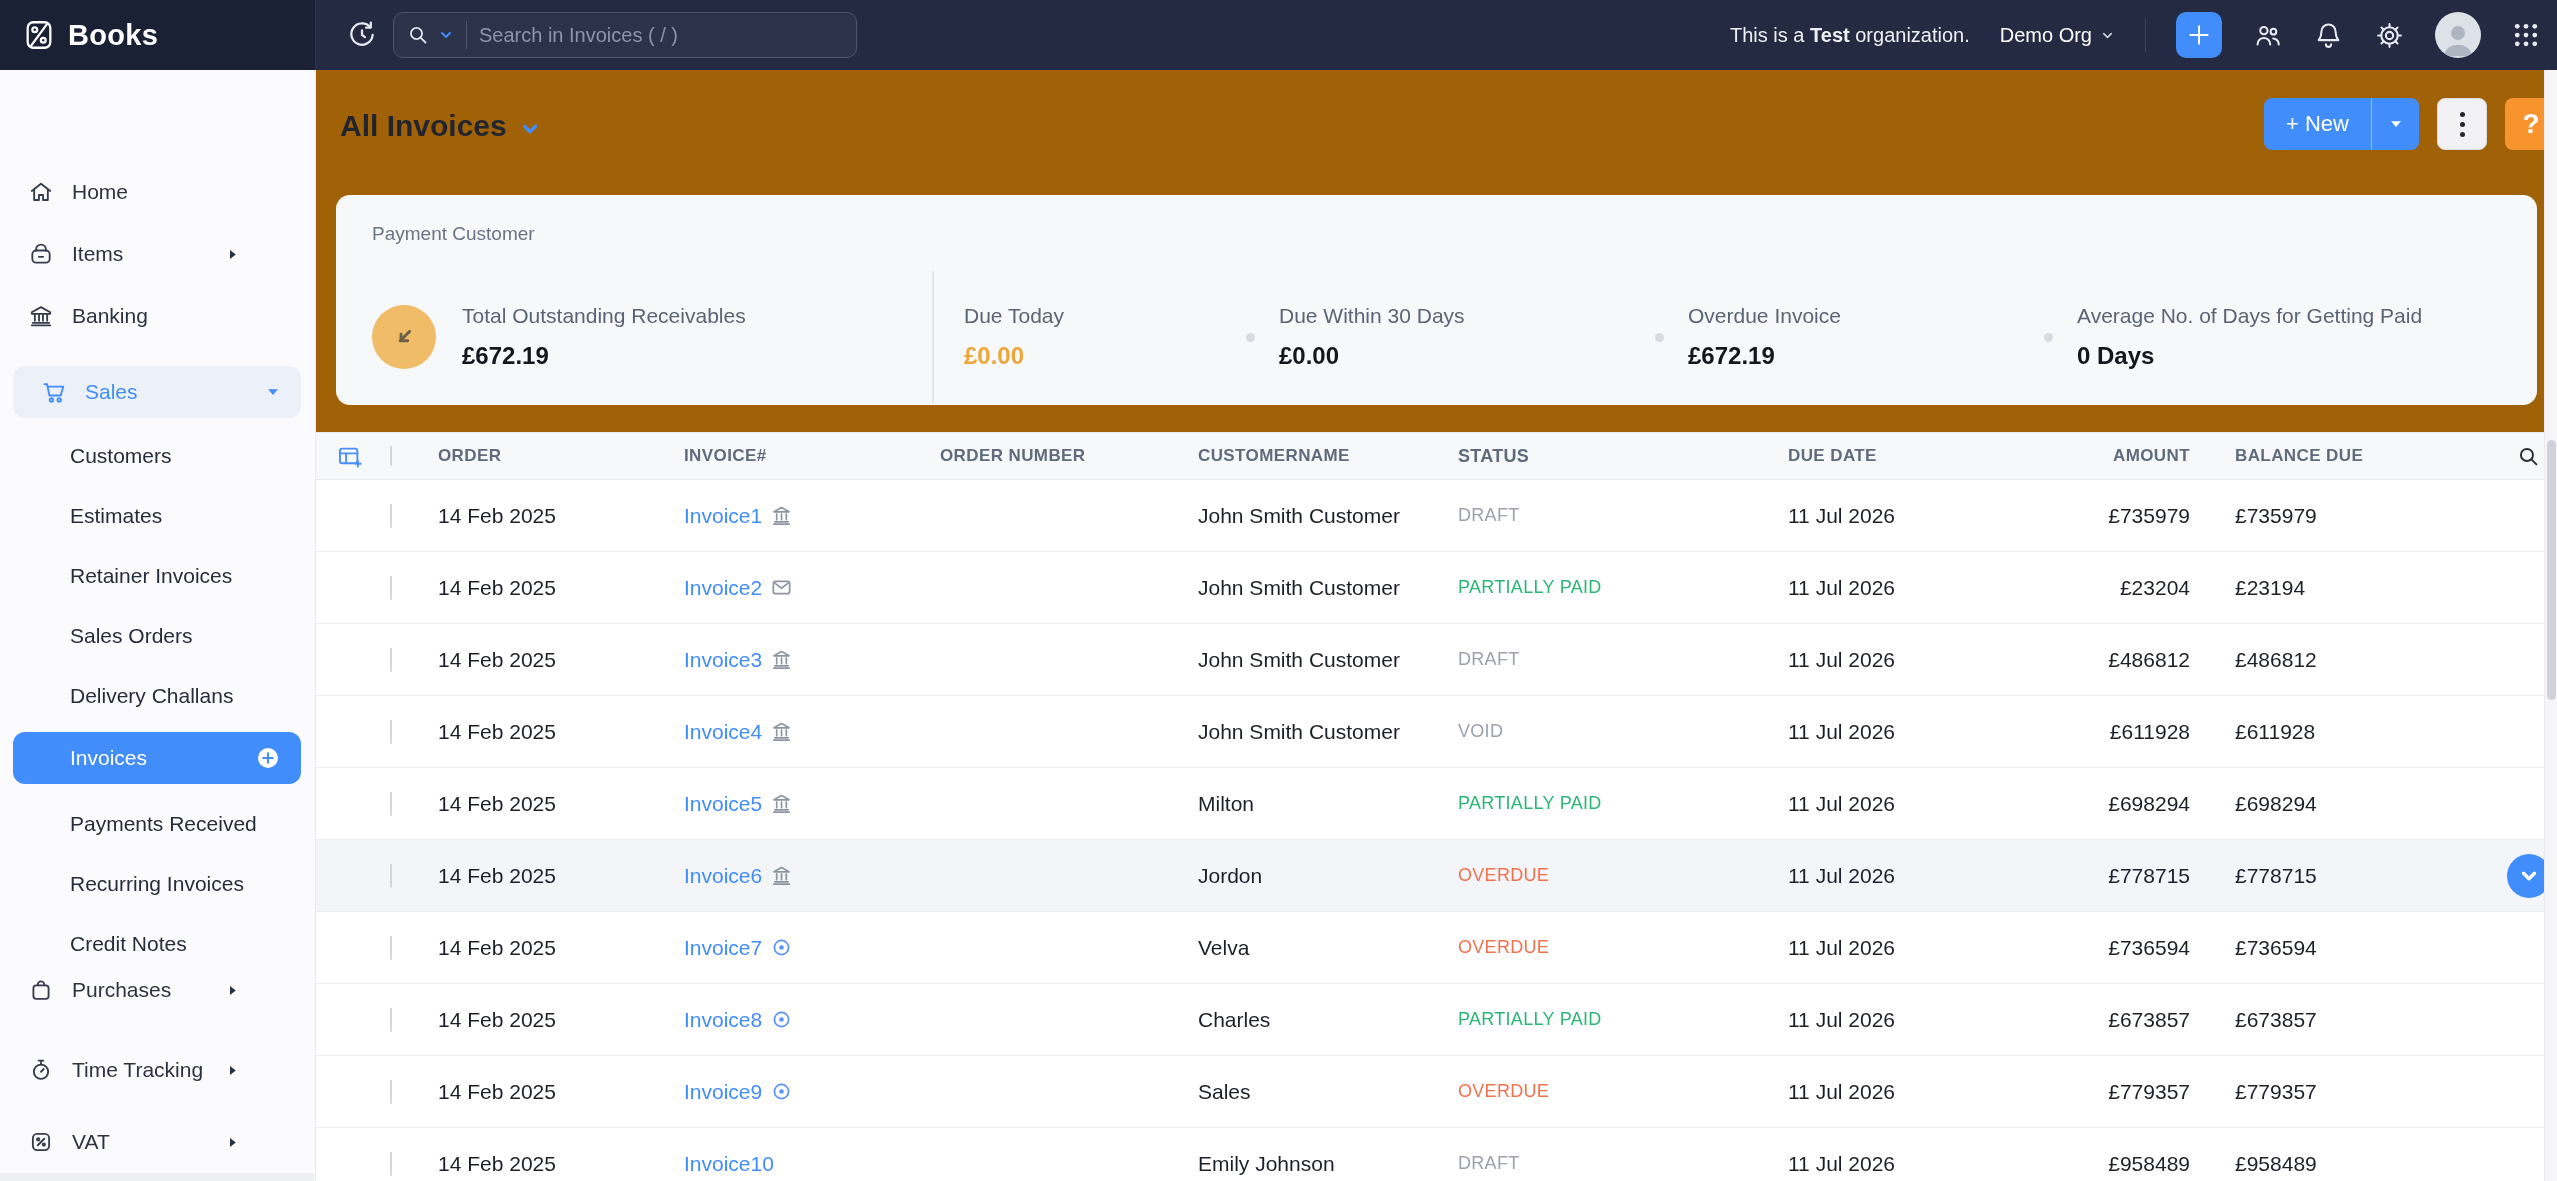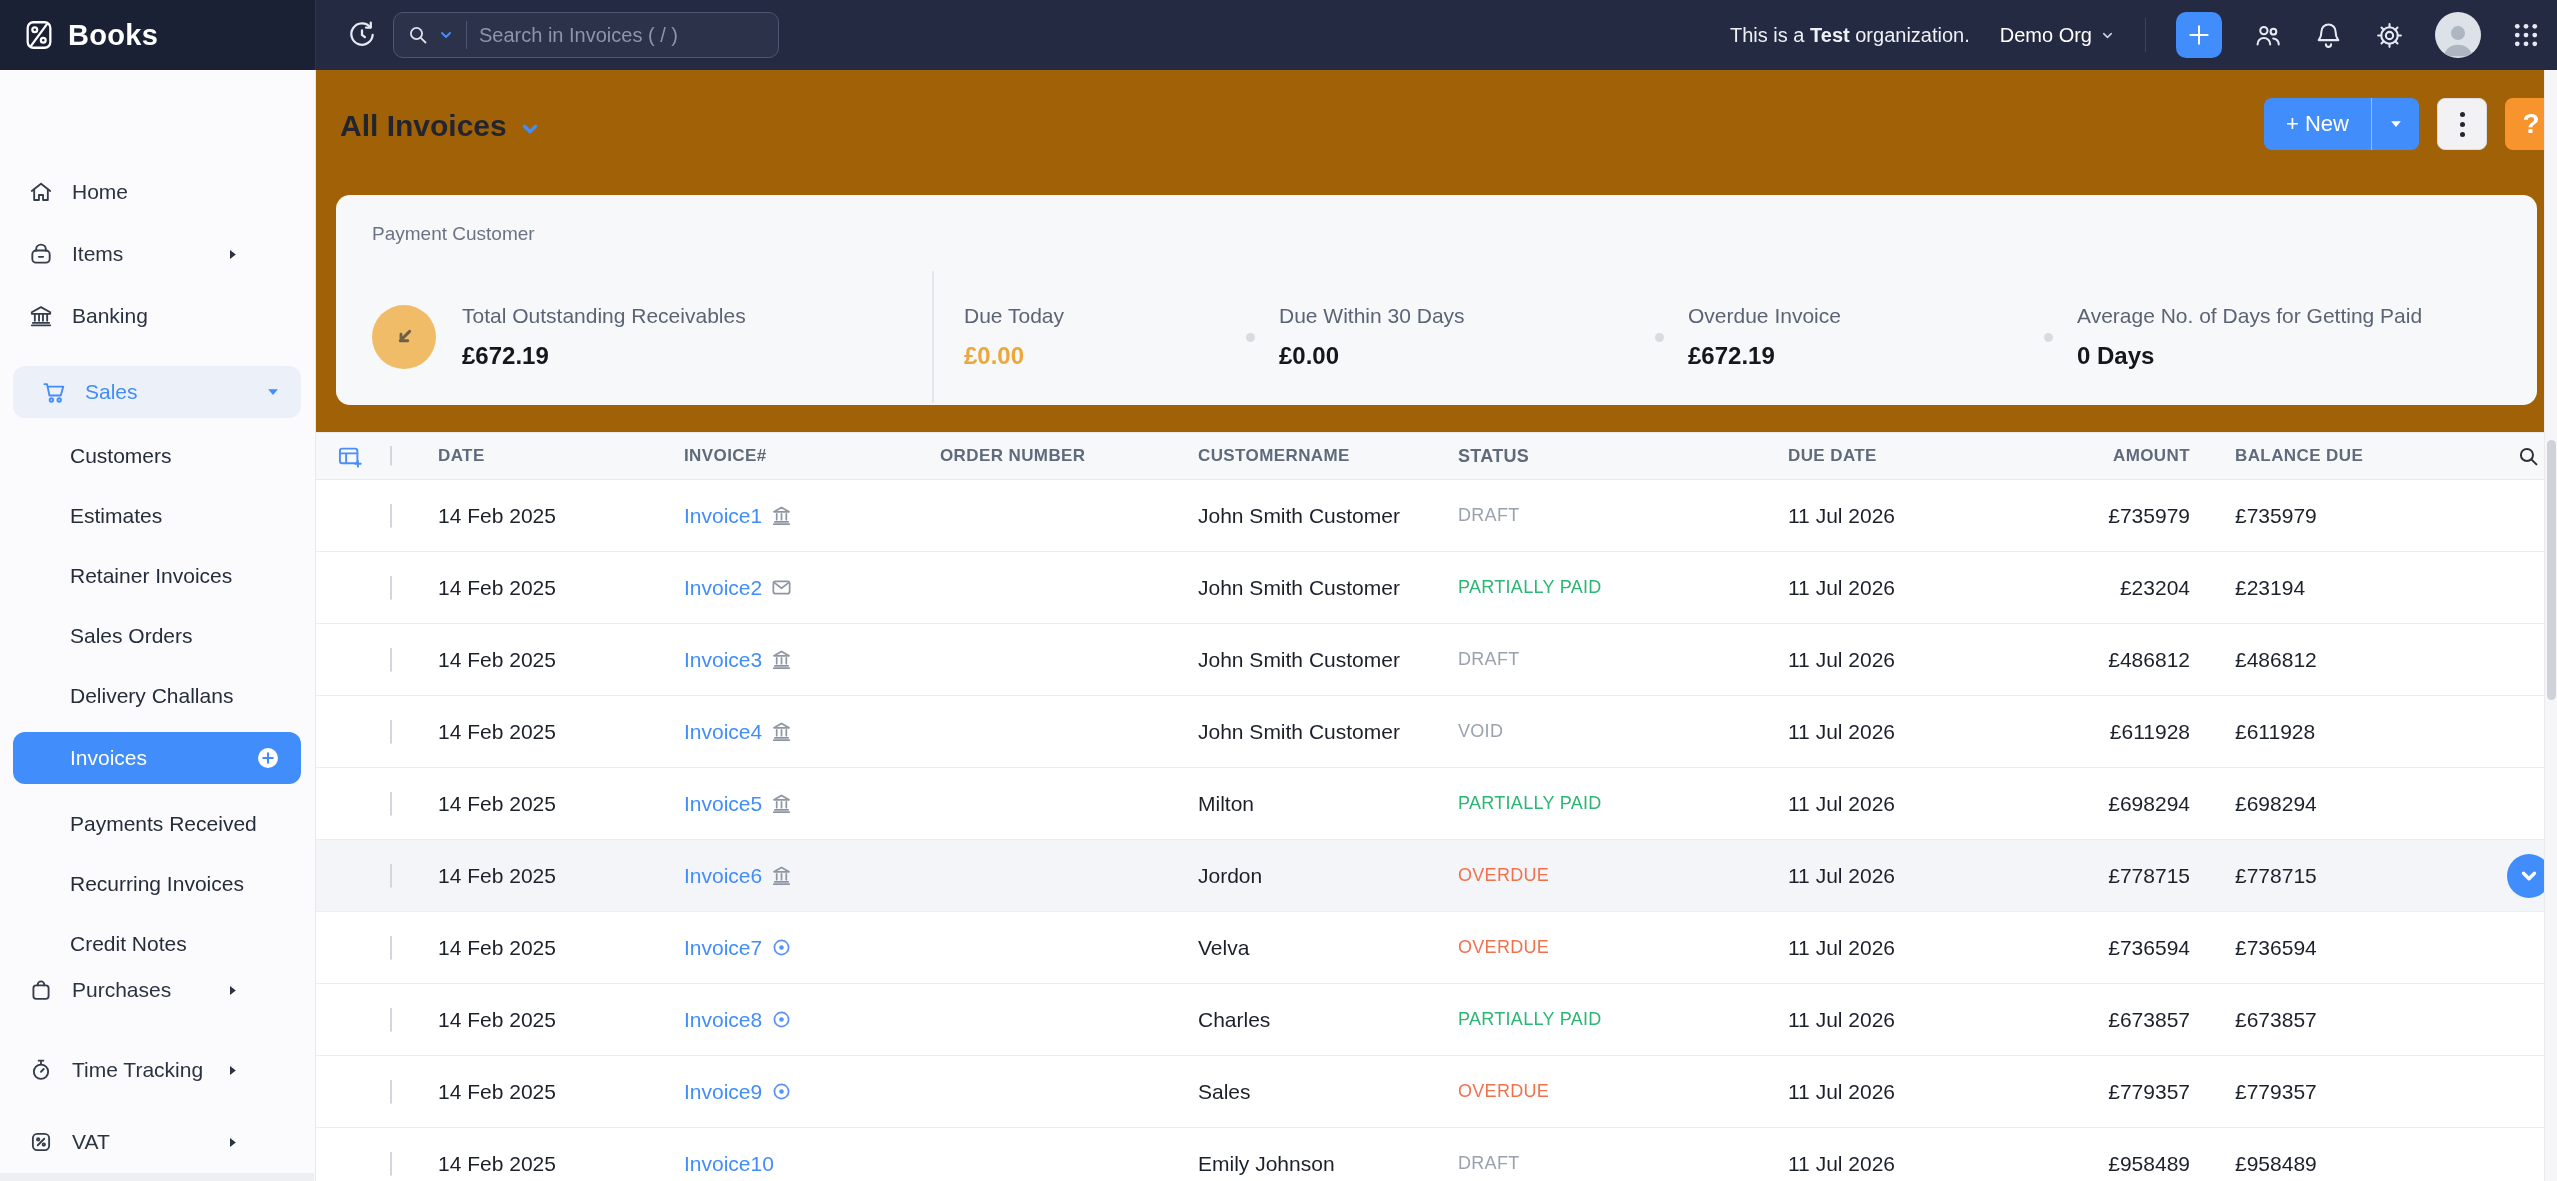--- a/index.html
+++ b/index.html
@@ -13,21 +13,21 @@
   .app{position:relative;width:2557px;height:1181px;}
 
   
   .topbar{position:absolute;left:0;top:0;right:0;height:70px;background:var(--topbar);
     display:flex;align-items:center;z-index:30;}
   .logo-block{width:316px;height:70px;background:var(--logoblk);display:flex;align-items:center;
     padding-left:22px;gap:12px;border-right:1px solid rgba(255,255,255,.09);flex:none;}
   .logo-block .app-name{color:#fff;font-size:29px;font-weight:600;letter-spacing:.3px;}
   .tb-icon{background:none;border:none;color:#e7eaf2;display:flex;align-items:center;justify-content:center;cursor:pointer;}
   .refresh-btn{margin-left:30px;}
-  .searchbox{margin-left:15px;width:386px;height:46px;border:1px solid #4d5570;border-radius:10px;
+  .searchbox{margin-left:15px;width:464px;height:46px;border:1px solid #4d5570;border-radius:10px;
     background:#2b3249;display:flex;align-items:center;padding:0 12px;gap:8px;}
   .searchbox .sep{width:1px;height:28px;background:#4d5570;margin:0 4px;}
   .searchbox input{flex:1;background:transparent;border:none;outline:none;color:#dfe3ee;font-size:20px;}
   .searchbox input::placeholder{color:#8d95aa;}
   .tb-right{margin-left:auto;display:flex;align-items:center;gap:30px;padding-right:16px;}
   .org-note{color:#eef0f6;font-size:20px;white-space:nowrap;}
   .org-note b{font-weight:700;}
   .org-select{display:flex;align-items:center;gap:8px;color:#fff;font-size:20px;background:none;border:none;cursor:pointer;}
   .tb-divider{width:1px;height:34px;background:#3c445c;}
   .plus-btn{width:46px;height:46px;border-radius:10px;background:var(--accent);border:none;color:#fff;
@@ -431,21 +431,21 @@
     <section class="table">
       <div class="t-grid t-header">
         <span class="cell" style="color:#4b8efb;">
           <svg width="27" height="27" viewBox="0 0 24 24" fill="none" stroke="currentColor" stroke-width="1.7" stroke-linecap="round" stroke-linejoin="round">
             <rect x="3.5" y="5" width="15.5" height="13" rx="2"></rect>
               <path d="M3.5 9.2H19M9 9.2V18"></path>
               <path d="M19.5 16v5M17 18.5h5"></path>
           </svg>
         </span>
         <span class="cell"><span class="checkbox hcheck"></span></span>
-        <span class="cell c-date">DATE</span>
+        <span class="cell c-date">ORDER</span>
         <span class="cell c-inv">INVOICE#</span>
         <span class="cell c-order">ORDER NUMBER</span>
         <span class="cell c-cust">CUSTOMERNAME</span>
         <span class="cell c-status">STATUS</span>
         <span class="cell c-due">DUE DATE</span>
         <span class="cell c-amt">AMOUNT</span>
         <span class="cell c-bal">BALANCE DUE</span>
         <span class="cell c-last">
             <span class="tsearch">
           <svg width="25" height="25" viewBox="0 0 24 24" fill="none" stroke="currentColor" stroke-width="1.9" stroke-linecap="round">

